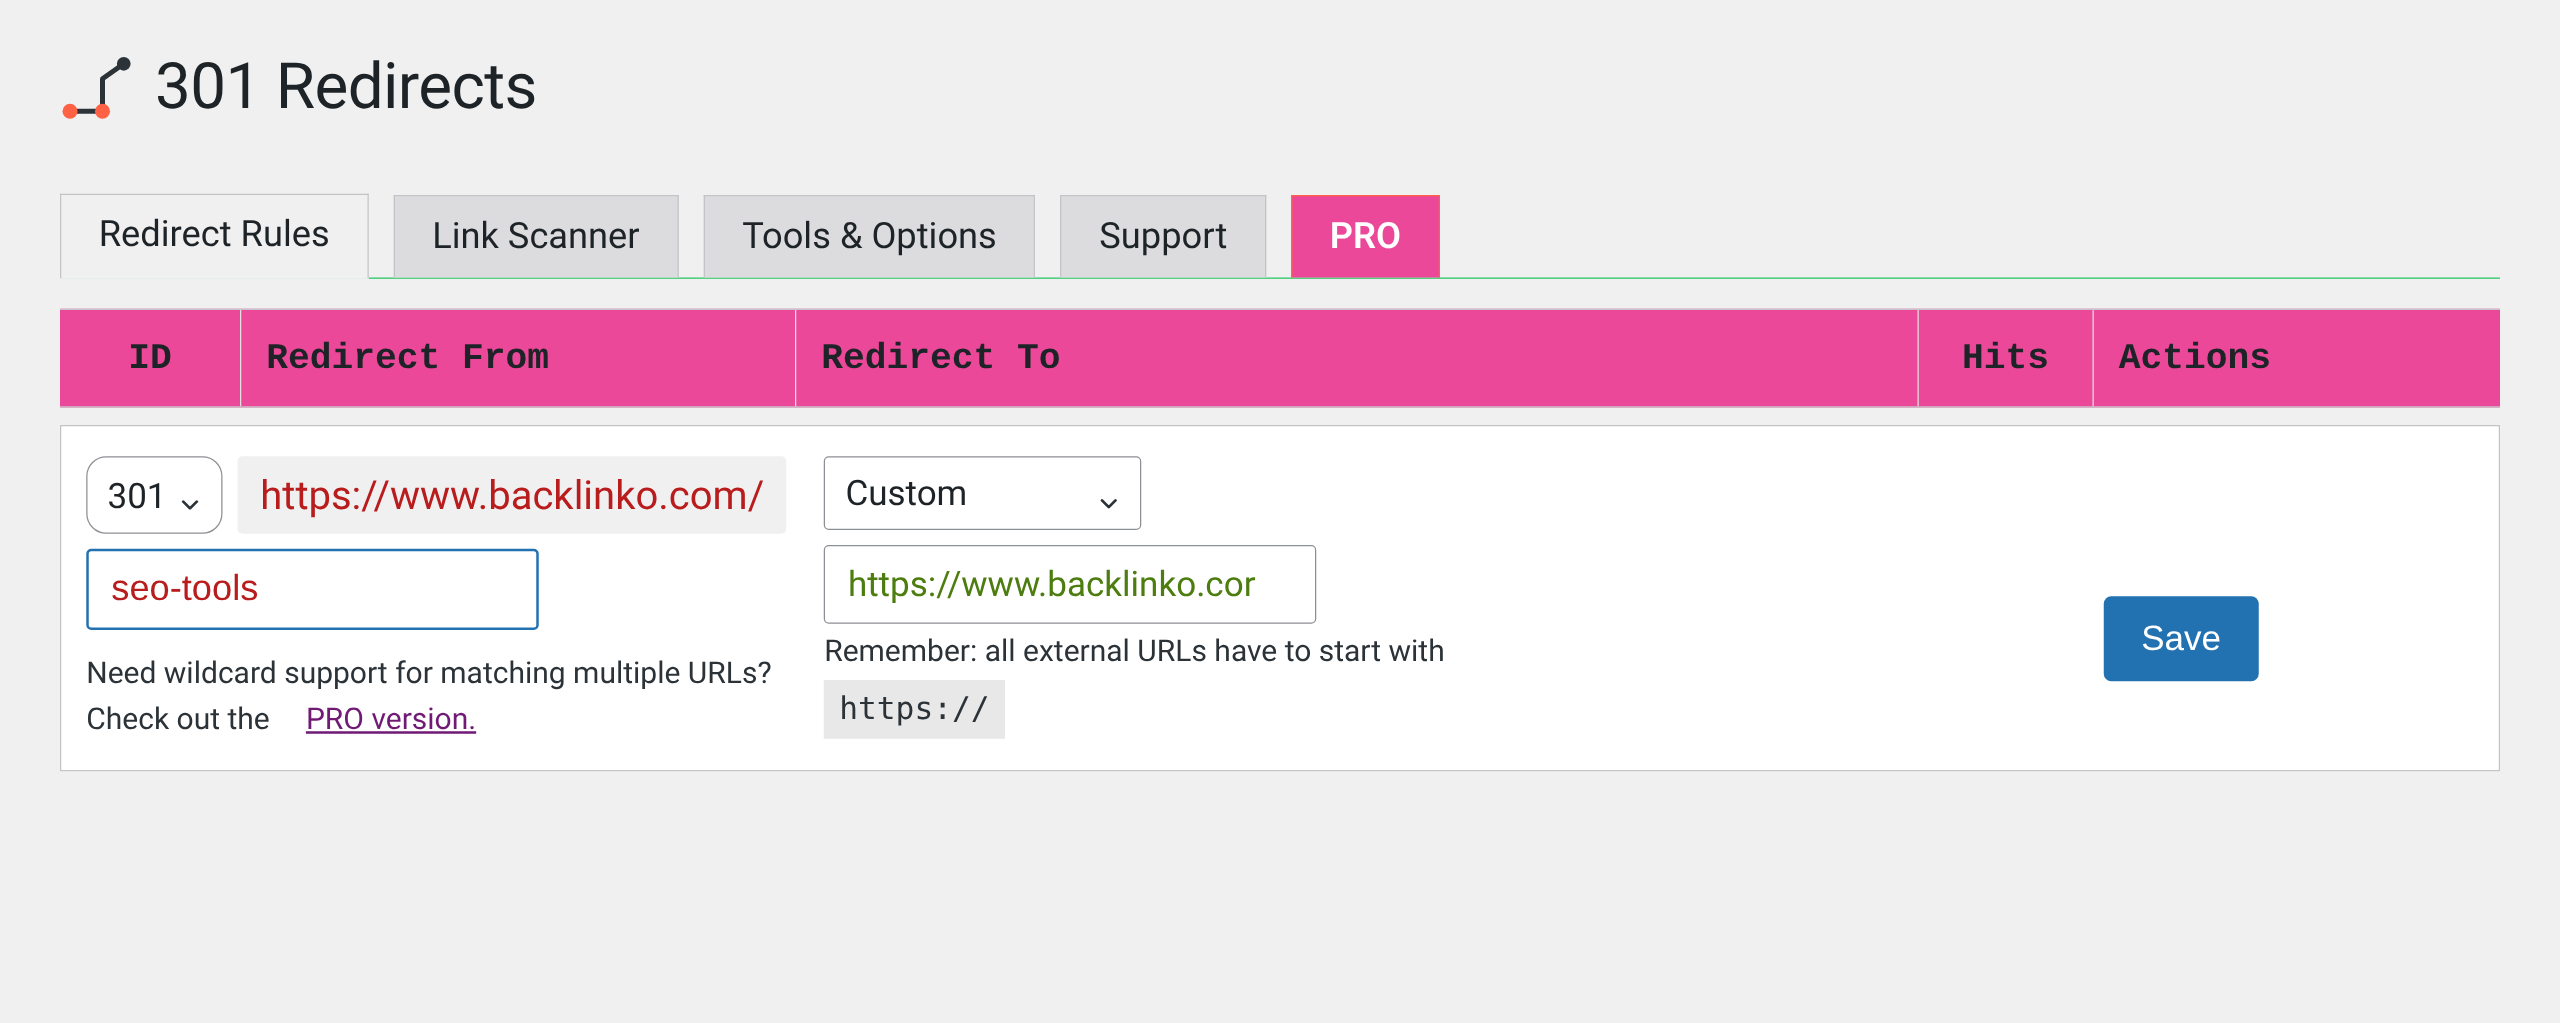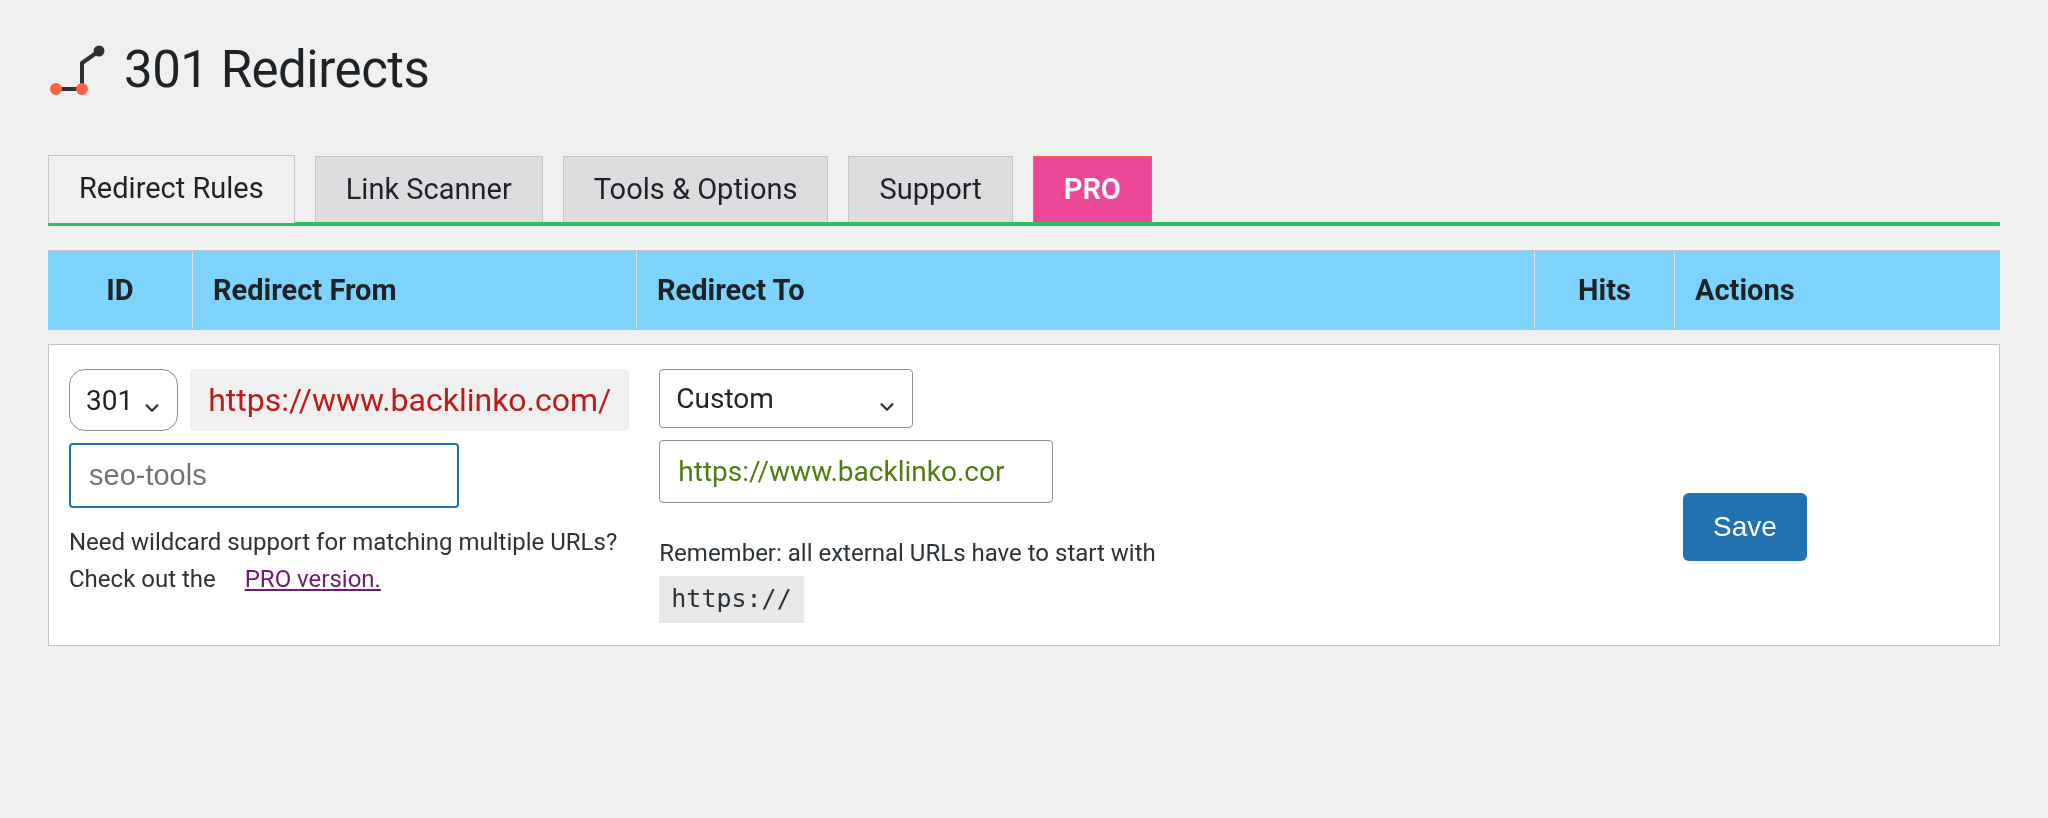--- a/index.html
+++ b/index.html
@@ -24,21 +24,21 @@
     font-size: 51px;
     font-weight: 400;
     color: #1d2327;
     letter-spacing: -0.5px;
   }
 
   
   .tab-bar {
     display: flex;
     align-items: flex-end;
-    border-bottom: 4px solid #22c55e;
+    border-bottom: 1px solid #22c55e;
     margin-bottom: 24px;
     gap: 20px;
   }
   .tab {
     padding: 18px 30px 18px 30px;
     font-size: 29px;
     font-weight: 400;
     background: #dcdcde;
     border: 1px solid #c3c4c7;
     border-bottom: none;
@@ -59,24 +59,25 @@
     color: #fff;
     font-weight: 600;
   }
 
   
   .table {
     width: 100%;
   }
   .thead {
     display: flex;
-    background: #7dd3fc;
+    background: #ec4899;
     border: 1px solid #c3c4c7;
     border-left: none;
     border-right: none;
+    font-family: Liberation Mono, monospace;
   }
   .th {
     font-size: 29px;
     font-weight: 700;
     padding: 22px 20px;
     border-right: 1px solid #e0e0e0;
     color: #1d2327;
   }
   .th:last-child { border-right: none; }
   .th-id   { width: 145px; text-align: center; }
@@ -121,27 +122,27 @@
     display: flex;
     align-items: center;
     padding: 12px 18px;
     background: #f0f0f1;
     border-radius: 4px;
     font-size: 32px;
     color: #b91c1c;
   }
 
   .input-focused {
-    width: 390px;
+    width: 362px;
     padding: 14px 18px;
     font-size: 29px;
     border: 2px solid #2271b1;
     border-radius: 4px;
     outline: none;
-    color: #737373;
+    color: #b91c1c;
   }
   .hint {
     margin-top: 16px;
     font-size: 24px;
     color: #2c3338;
     line-height: 1.55;
   }
   .hint a { color: #701a75; text-decoration: underline; margin-left: 23px; }
 
   
@@ -163,21 +164,21 @@
     padding: 14px 18px;
     font-size: 28px;
     border: 1px solid #8c8f94;
     border-radius: 4px;
     outline: none;
     color: #4d7c0f;
     overflow: hidden;
     white-space: nowrap;
   }
   .hint2 {
-    margin-top: 32px;
+    margin-top: 4px;
     font-size: 24px;
     color: #2c3338;
     line-height: 1.55;
   }
   .code-chip {
     display: inline-block;
     background: #e8e8e8;
     padding: 4px 12px;
     font-family: Consolas, Monaco, monospace;
     font-size: 25px;

